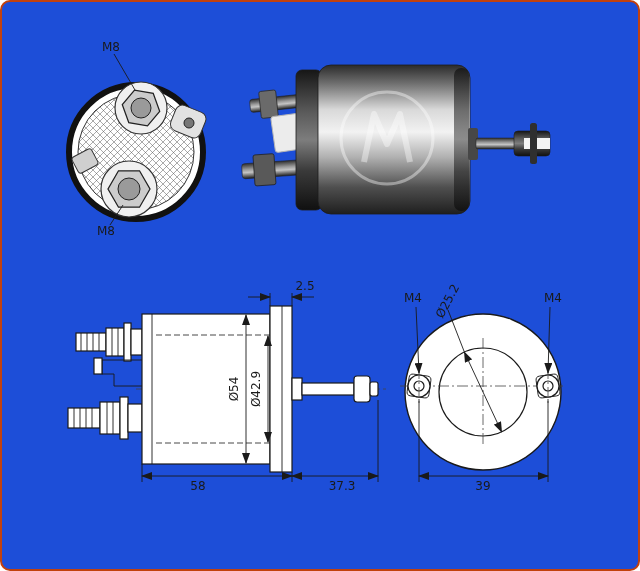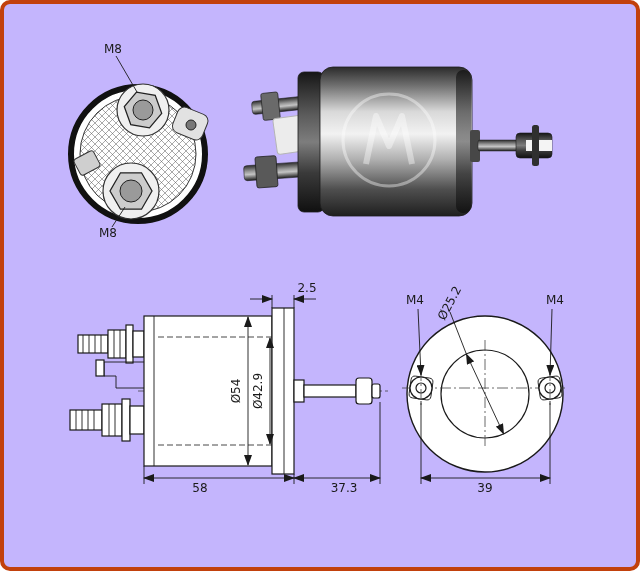--- a/index.html
+++ b/index.html
@@ -1,20 +1,20 @@
 <!DOCTYPE html>
 <html><head>
 <meta charset="utf-8">
 <style>
   html,body{margin:0;padding:0;background:#fff;}
   .canvas{
     position:relative;
     width:640px;height:571px;
-    background:#c4b5fd;
-    border:4px solid #c2410c;
+    background:#1d4ed8;
+    border:2px solid #c2410c;
     border-radius:10px;
     box-sizing:border-box;
     font-family:"DejaVu Sans", sans-serif;
     overflow:hidden;
   }
   svg{display:block;}
   text{
     font-family:"DejaVu Sans", sans-serif;
     fill:#1a1a1a;
   }

